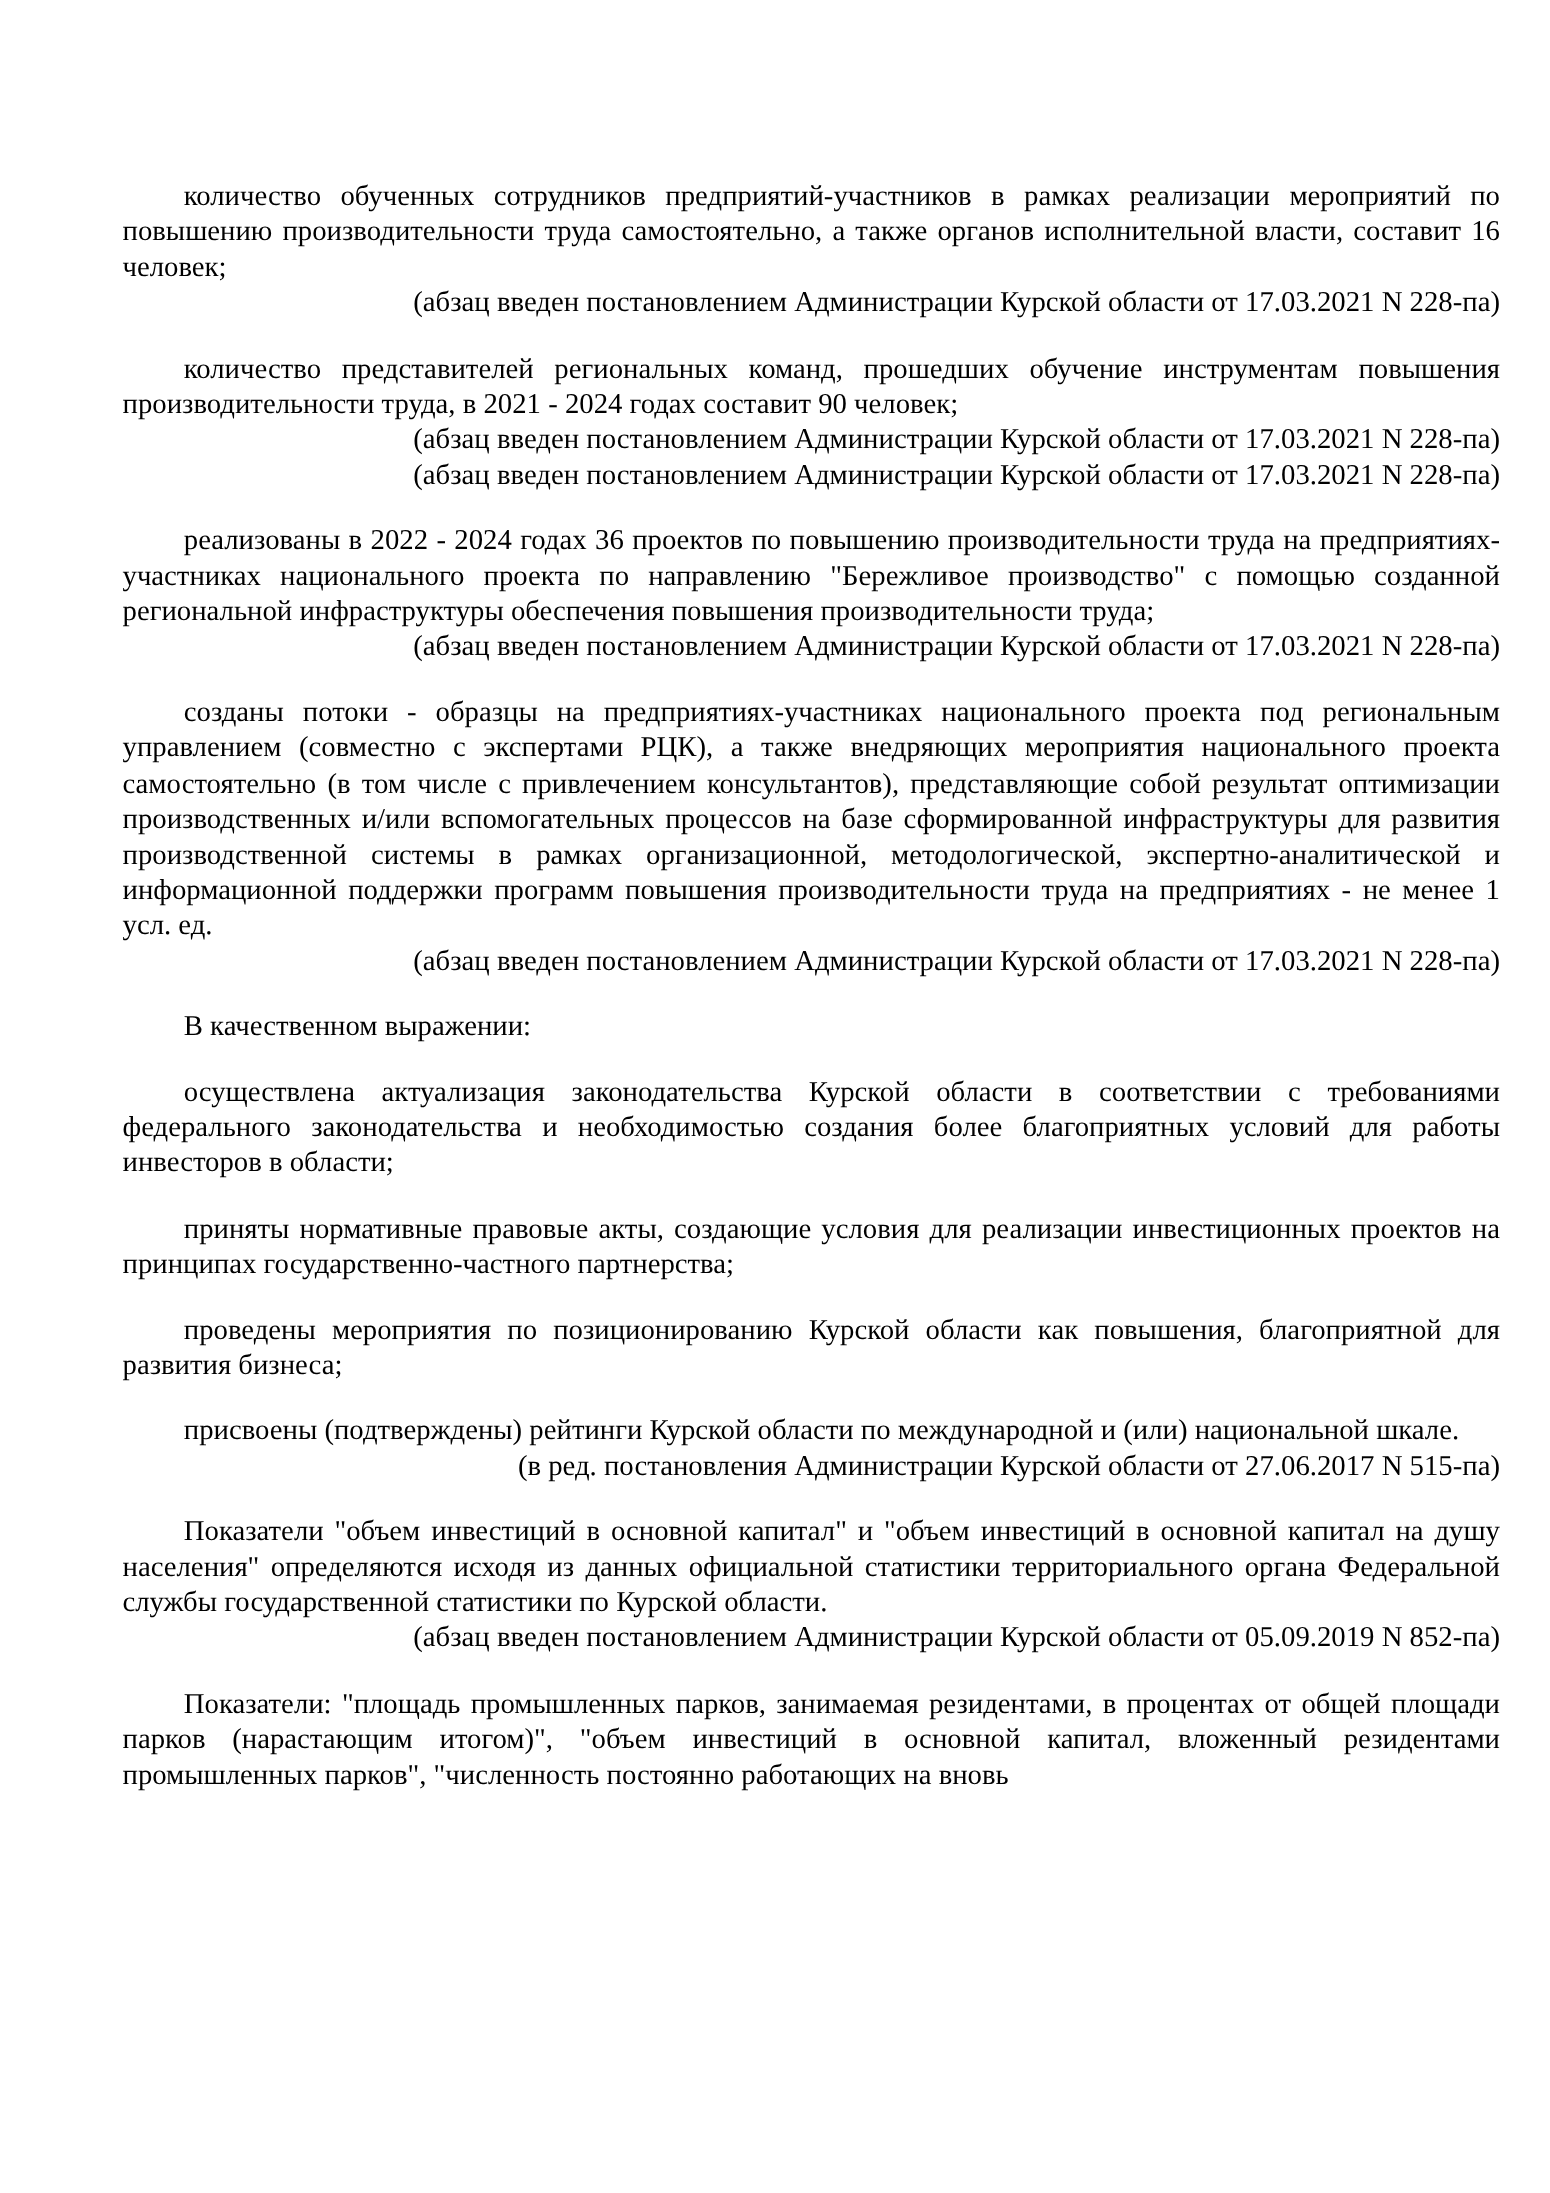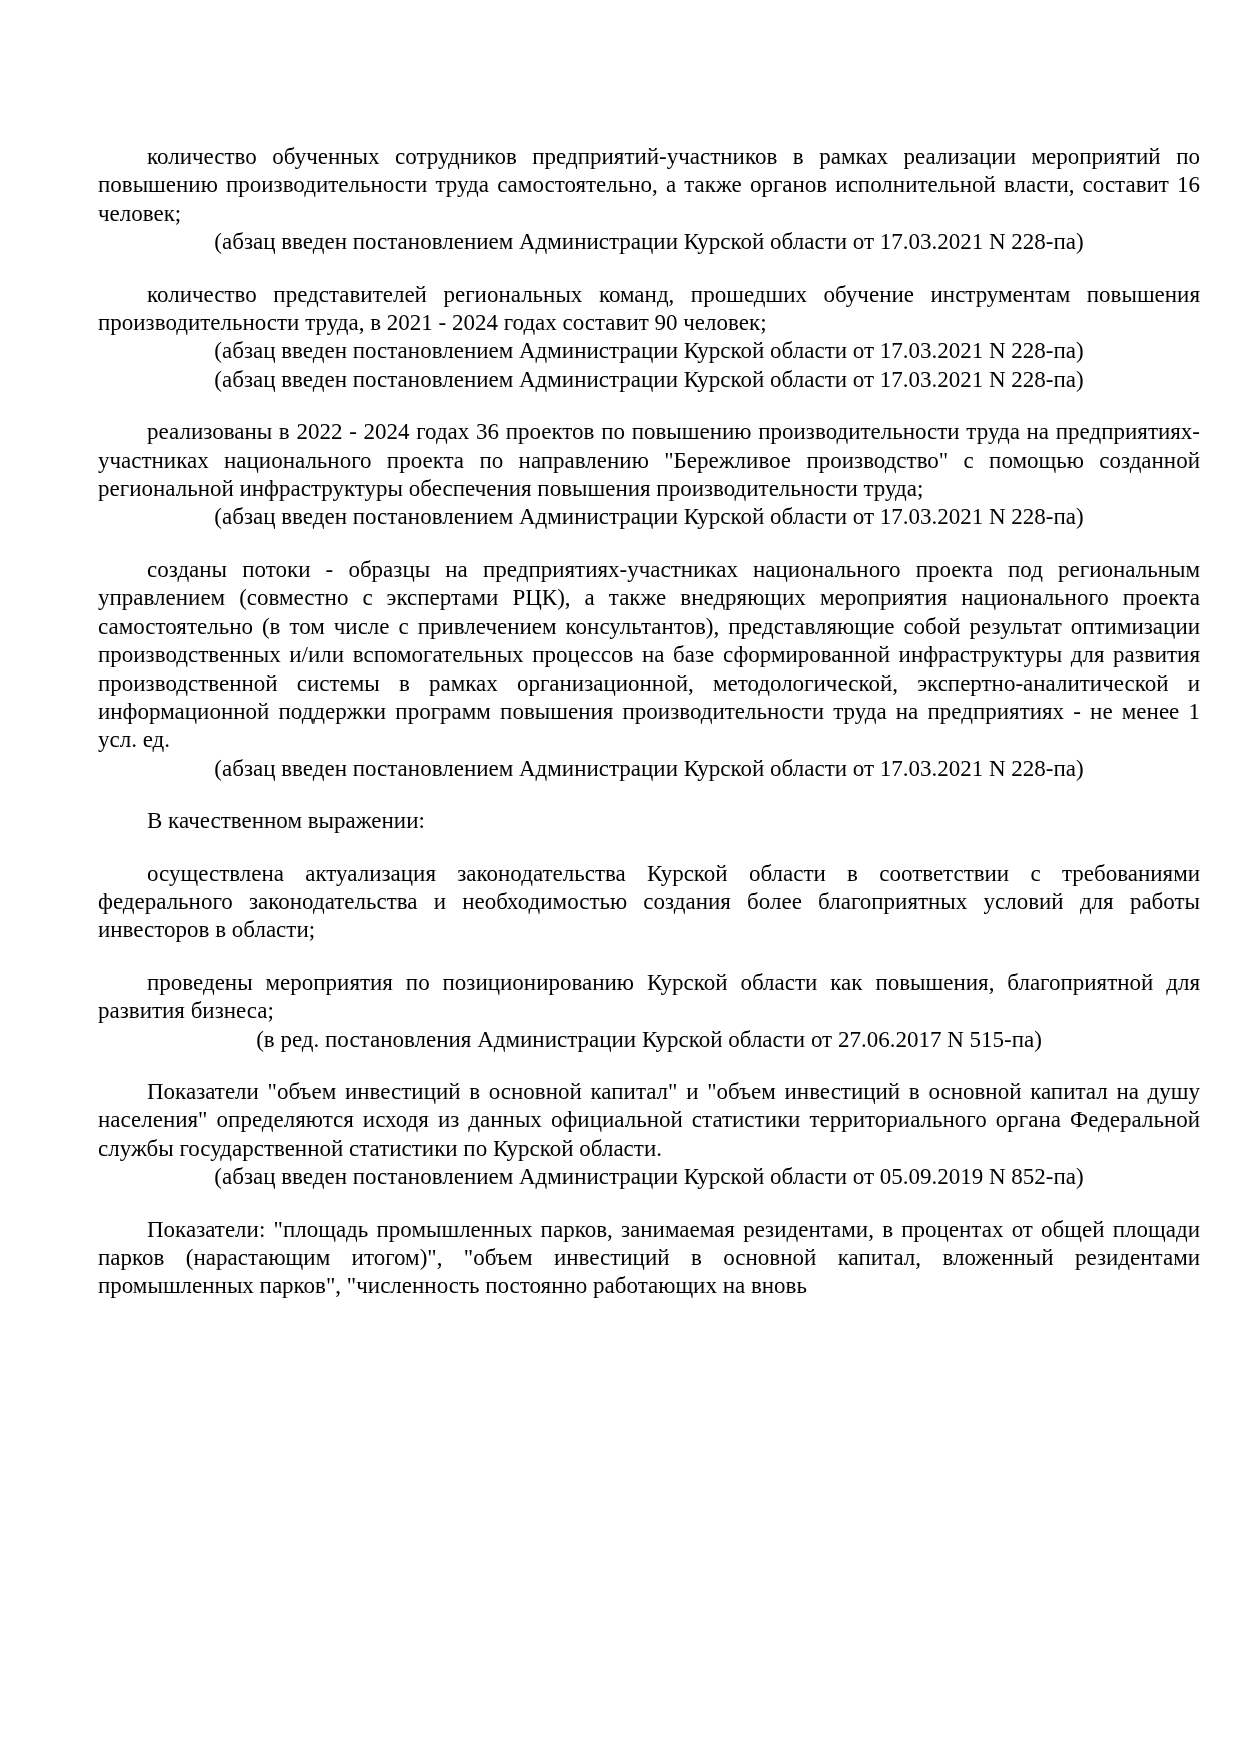--- a/index.html
+++ b/index.html
@@ -28,38 +28,40 @@
     margin-top: 24px;
     text-indent: 49px;
     text-align: justify;
   }
   .doc .para:first-child {
     margin-top: 0;
   }
   .doc .note {
     margin-top: 0;
     text-indent: 0;
-    text-align: center;
+    text-align: right;
   }
 </style>
 </head>
 <body>
 
 <div class="page">
   <div class="doc">
     <p class="para">количество обученных сотрудников предприятий-участников в рамках реализации мероприятий по повышению производительности труда самостоятельно, а также органов исполнительной власти, составит 16 человек;</p>
     <p class="note">(абзац введен постановлением Администрации Курской области от 17.03.2021 N 228-па)</p>
     <p class="para">количество представителей региональных команд, прошедших обучение инструментам повышения производительности труда, в 2021 - 2024 годах составит 90 человек;</p>
     <p class="note">(абзац введен постановлением Администрации Курской области от 17.03.2021 N 228-па)</p>
     <p class="note">(абзац введен постановлением Администрации Курской области от 17.03.2021 N 228-па)</p>
     <p class="para">реализованы в 2022 - 2024 годах 36 проектов по повышению производительности труда на предприятиях-участниках национального проекта по направлению "Бережливое производство" с помощью созданной региональной инфраструктуры обеспечения повышения производительности труда;</p>
     <p class="note">(абзац введен постановлением Администрации Курской области от 17.03.2021 N 228-па)</p>
     <p class="para">созданы потоки - образцы на предприятиях-участниках национального проекта под региональным управлением (совместно с экспертами РЦК), а также внедряющих мероприятия национального проекта самостоятельно (в том числе с привлечением консультантов), представляющие собой результат оптимизации производственных и/или вспомогательных процессов на базе сформированной инфраструктуры для развития производственной системы в рамках организационной, методологической, экспертно-аналитической и информационной поддержки программ повышения производительности труда на предприятиях - не менее 1 усл. ед.</p>
     <p class="note">(абзац введен постановлением Администрации Курской области от 17.03.2021 N 228-па)</p>
     <p class="para">В качественном выражении:</p>
     <p class="para">осуществлена актуализация законодательства Курской области в соответствии с требованиями федерального законодательства и необходимостью создания более благоприятных условий для работы инвесторов в области;</p>
+    <p class="para">приняты нормативные правовые акты, создающие условия для реализации инвестиционных проектов на принципах государственно-частного партнерства;</p>
     <p class="para">проведены мероприятия по позиционированию Курской области как повышения, благоприятной для развития бизнеса;</p>
+    <p class="para">присвоены (подтверждены) рейтинги Курской области по международной и (или) национальной шкале.</p>
     <p class="note">(в ред. постановления Администрации Курской области от 27.06.2017 N 515-па)</p>
     <p class="para">Показатели "объем инвестиций в основной капитал" и "объем инвестиций в основной капитал на душу населения" определяются исходя из данных официальной статистики территориального органа Федеральной службы государственной статистики по Курской области.</p>
     <p class="note">(абзац введен постановлением Администрации Курской области от 05.09.2019 N 852-па)</p>
     <p class="para">Показатели: "площадь промышленных парков, занимаемая резидентами, в процентах от общей площади парков (нарастающим итогом)", "объем инвестиций в основной капитал, вложенный резидентами промышленных парков", "численность постоянно работающих на вновь</p>
   </div>
 </div>
 
 </body></html>

